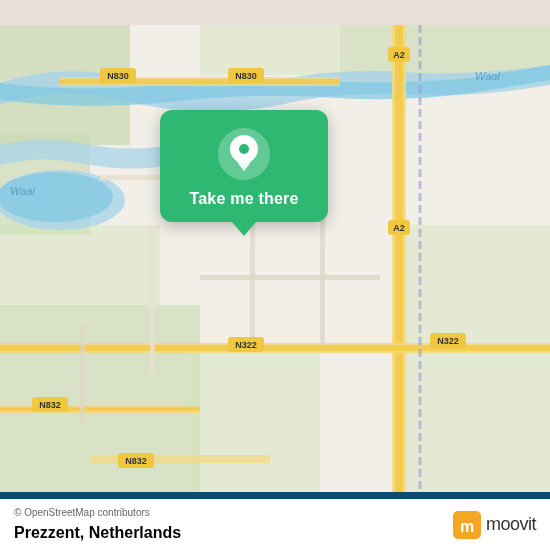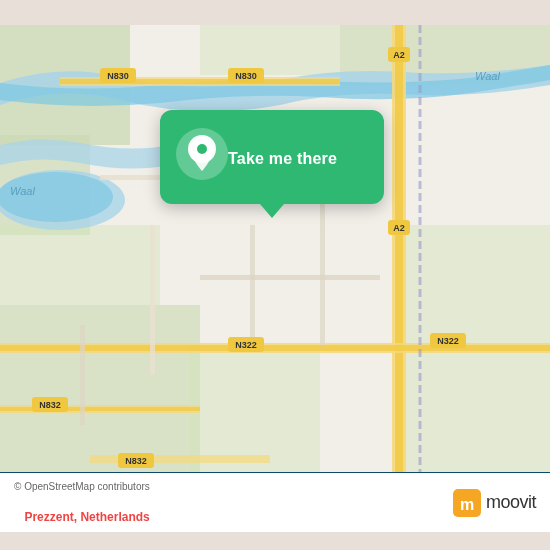--- a/index.html
+++ b/index.html
@@ -25,25 +25,25 @@
       position: absolute;
       top: 0; left: 0;
       width: 100%; height: 100%;
     }
 
     
     #popup-card {
       position: absolute;
       top: 110px;
       left: 160px;
-      width: 224px;
+      width: 168px;
       background: #2eb872;
       border-radius: 12px;
       display: flex;
-      flex-direction: row;
+      flex-direction: column;
       align-items: center;
       padding: 18px 16px 14px 16px;
       box-shadow: 0 4px 16px rgba(0,0,0,0.25);
       z-index: 10;
     }
 
     #popup-card::after {
       content: '';
       position: absolute;
       bottom: -14px;
@@ -74,48 +74,47 @@
       background: none;
       border: none;
       cursor: pointer;
       text-align: center;
       letter-spacing: 0.2px;
     }
 
     
     #bottom-bar {
       position: absolute;
-      bottom: 18px;
+      bottom: 0;
       left: 0;
       width: 100%;
       background: white;
       padding: 8px 14px;
       display: flex;
       align-items: center;
       justify-content: space-between;
       z-index: 20;
-      border-top: 1px solid #0c4a6e;
-      text-align: right;
+      border-top: 7px solid #0c4a6e;
     }
 
     #bottom-left {
       display: flex;
       flex-direction: column;
     }
 
     #osm-credit {
       font-size: 10px;
       color: #666;
     }
 
     #location-name {
-      font-size: 12px;
+      font-size: 16px;
       font-weight: 600;
-      color: #ef4444;
-      margin-top: 18px;
+      color: #000000;
+      margin-top: 6px;
     }
 
     #moovit-logo {
       display: flex;
       align-items: center;
       gap: 5px;
     }
 
     #moovit-logo-text {
       font-size: 18px;

